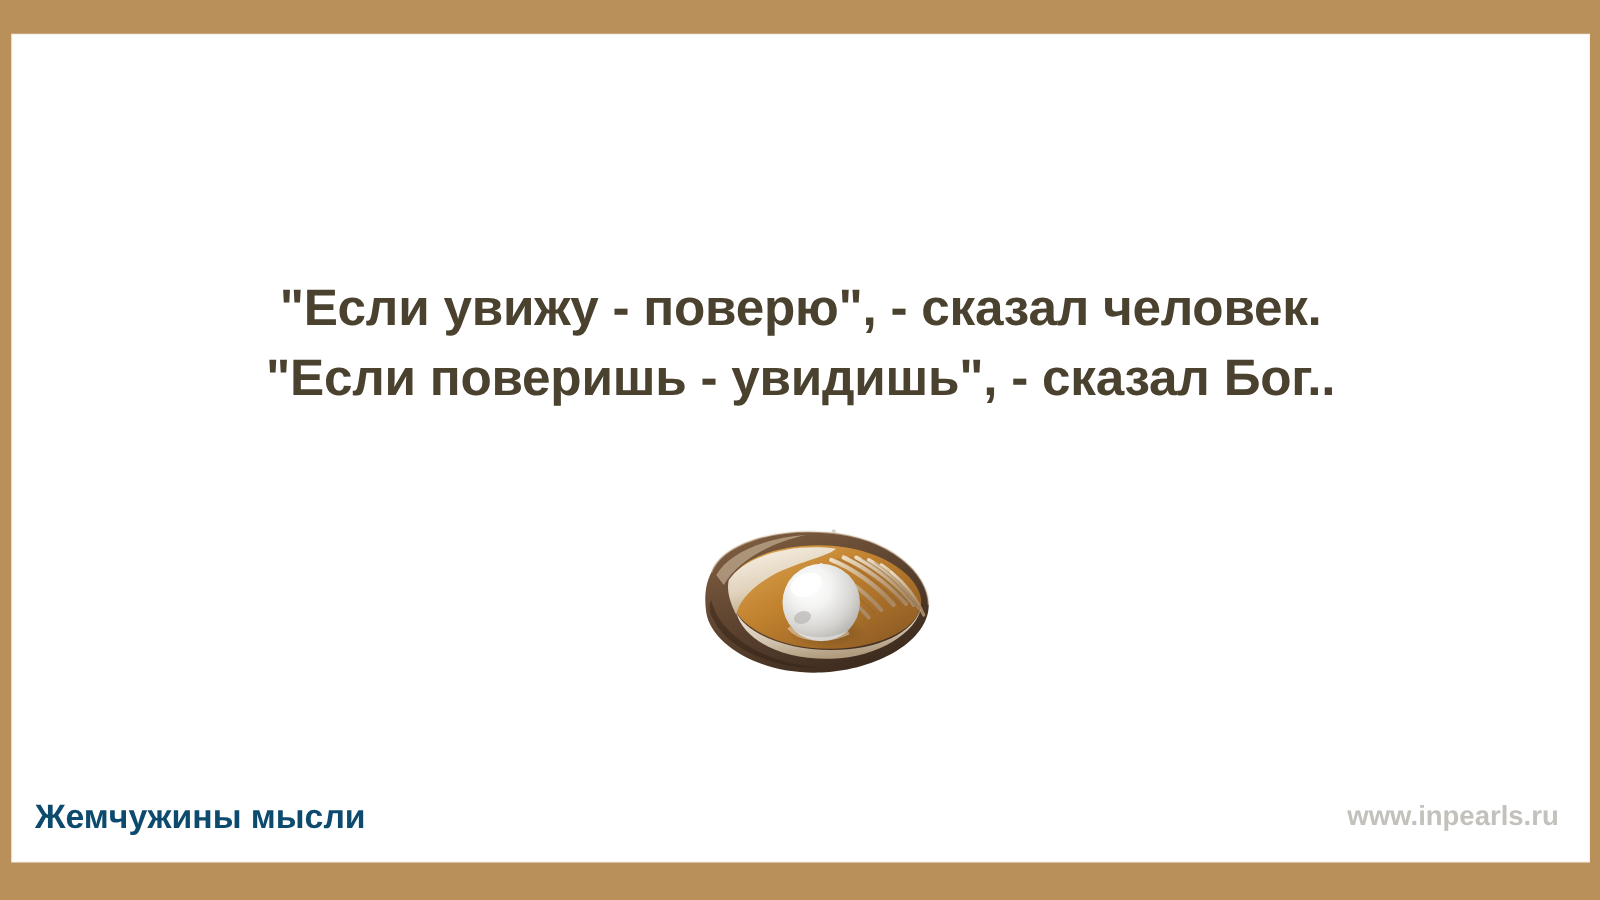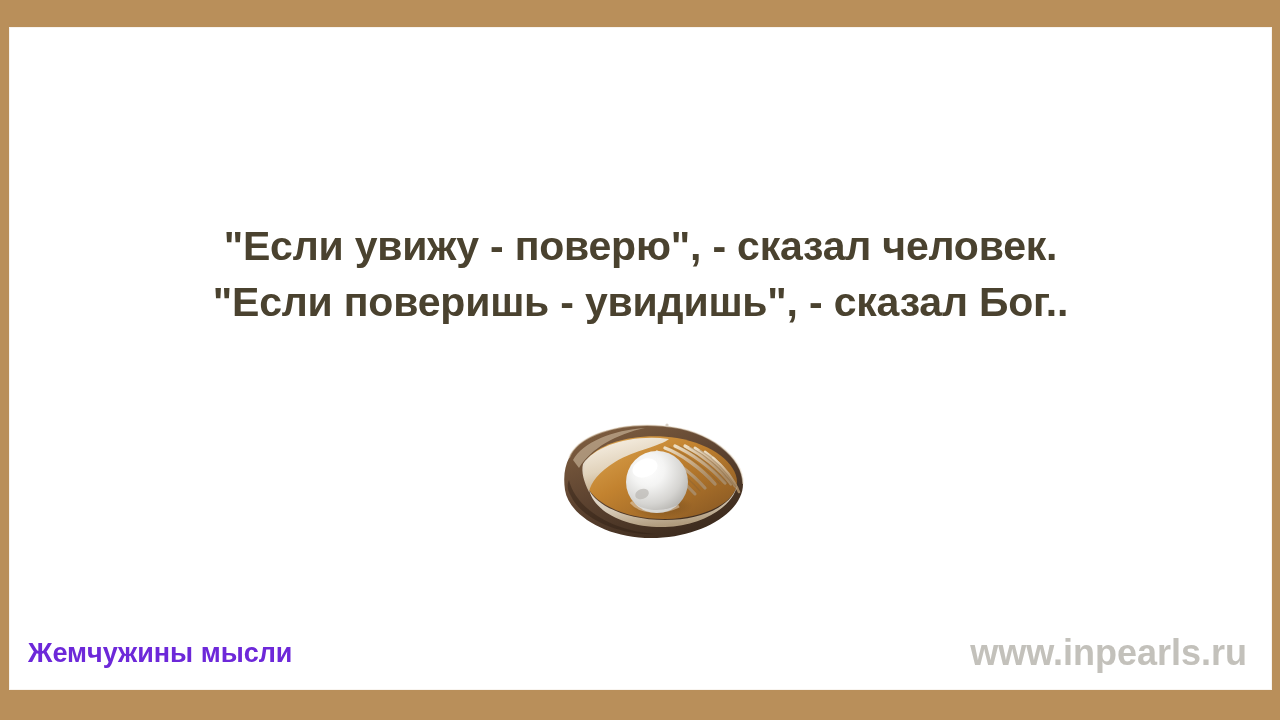--- a/index.html
+++ b/index.html
@@ -70,30 +70,30 @@
 
   
   #brand-watermark {
     position: absolute;
     left: 18px;
     bottom: 21px;
     font-family: "Liberation Sans", sans-serif;
     font-weight: bold;
     font-size: 27px;
     line-height: 30px;
-    color: #6d28d9;
+    color: #0c4a6e;
     white-space: nowrap;
   }
   #site-watermark {
     position: absolute;
     right: 24px;
     bottom: 21px;
     font-family: "Liberation Sans", sans-serif;
     font-weight: bold;
-    font-size: 36px;
+    font-size: 22px;
     line-height: 30px;
     color: #c3c1bb;
     white-space: nowrap;
   }
 </style>
 </head>
 <body>
 
 <div id="quote-card">
 

